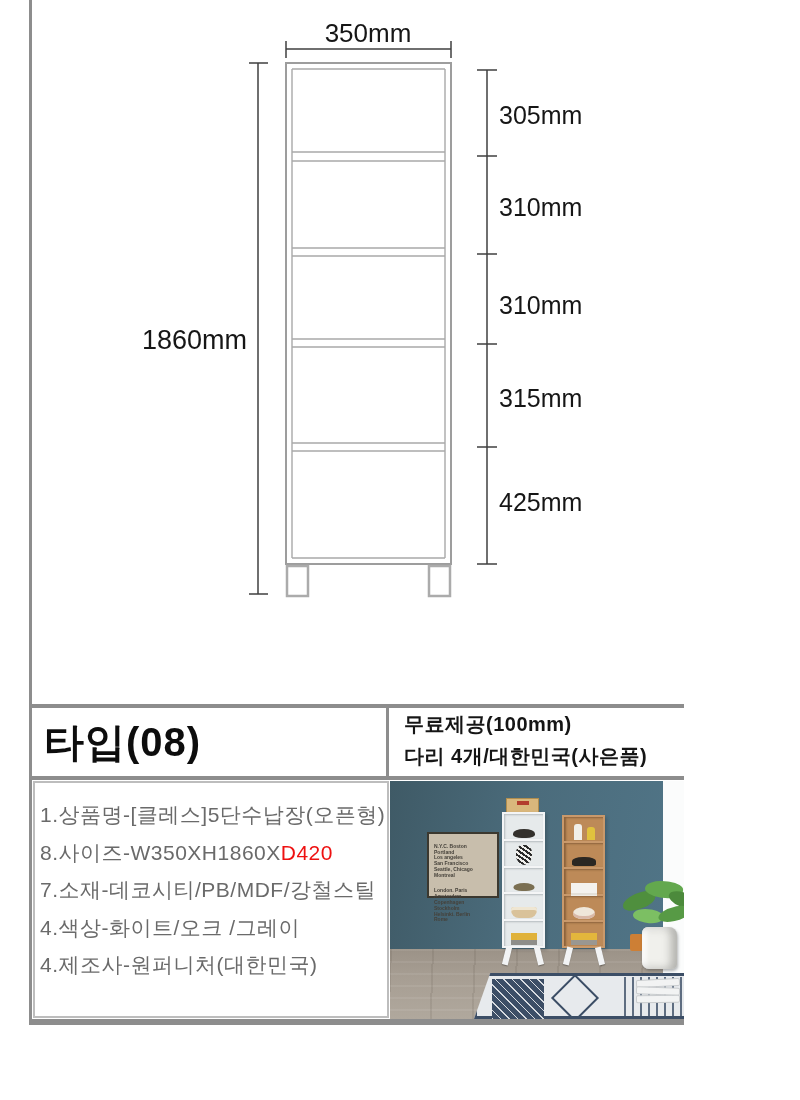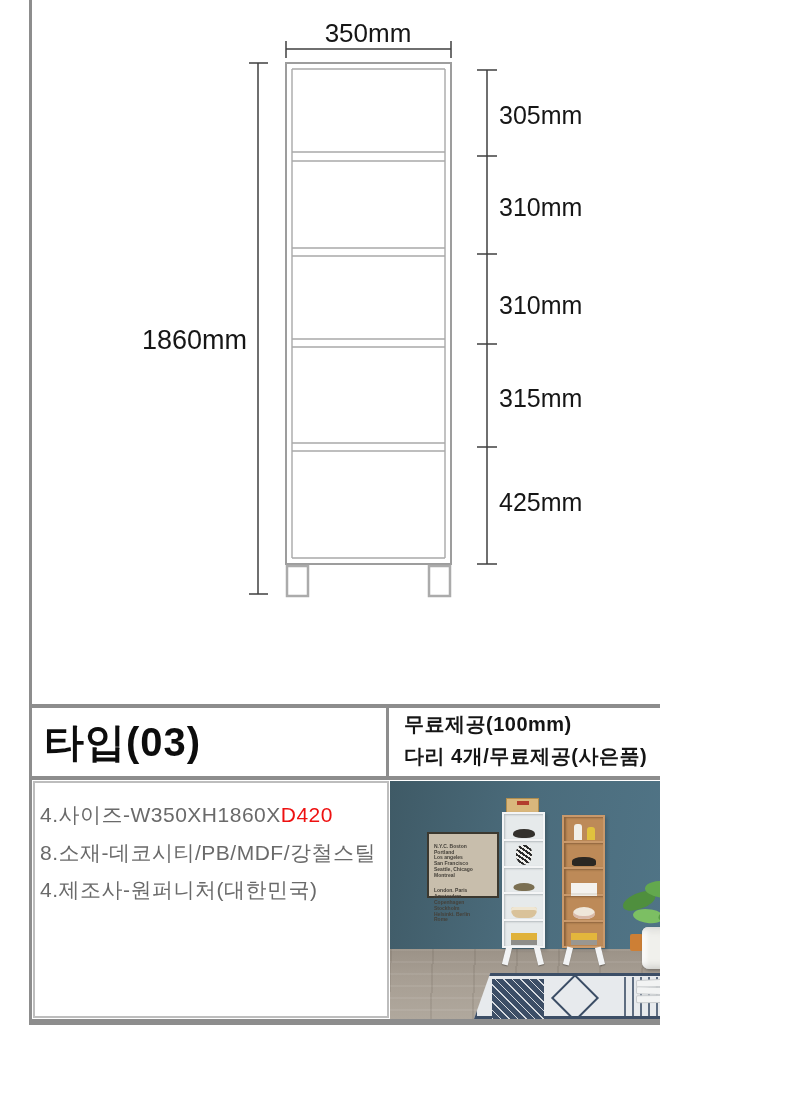--- a/index.html
+++ b/index.html
@@ -1,17 +1,17 @@
 <!DOCTYPE html>
 <html><head>
 <meta charset="utf-8">
 <style>
   html,body{margin:0;padding:0;background:#ffffff;}
   .canvas{position:relative;width:660px;height:1100px;background:#ffffff;overflow:hidden;
-          font-family:"Liberation Sans","DejaVu Sans",sans-serif;}
+          font-family:"Liberation Sans","DejaVu Sans",sans-serif;padding-left:24px;}
   .abs{position:absolute;}
 
   
   .frame-left{left:29px;top:0;width:3px;height:1025px;background:#8d8d8d;}
   .frame-right{left:770px;top:0;width:4px;height:1025px;background:#8d8d8d;}
   .frame-bottom{left:29px;top:1019px;width:745px;height:6px;background:#8d8d8d;}
 
   
   .diagram-svg{left:0;top:0;}
 
@@ -157,31 +157,33 @@
       <text x="499" y="216">310mm</text>
       <text x="499" y="314">310mm</text>
       <text x="499" y="407">315mm</text>
       <text x="499" y="511">425mm</text>
     </g>
   </svg>
 
   <div class="abs tbl-border tbl-top"></div>
   <div class="abs tbl-border tbl-bottom"></div>
   <div class="abs tbl-border tbl-divider"></div>
-  <div class="abs type-cell">타입(03)</div>
+  <div class="abs type-cell">타입(08)</div>
   <div class="abs leg-cell">
     <div>무료제공(100mm)</div>
-    <div>다리 4개/무료제공(사은품)</div>
+    <div>다리 4개/대한민국(사은품)</div>
   </div>
 
   <div class="abs info-box">
+    <div>1.상품명-[클레스]5단수납장(오픈형)</div>
     <div>
-      <span>4.사이즈-W350XH1860X</span><span class="hl">D420</span>
-    </div>
-    <div>8.소재-데코시티/PB/MDF/강철스틸</div>
+      <span>8.사이즈-W350XH1860X</span><span class="hl">D420</span>
+    </div>
+    <div>7.소재-데코시티/PB/MDF/강철스틸</div>
+    <div>4.색상-화이트/오크 /그레이</div>
     <div>4.제조사-원퍼니처(대한민국)</div>
   </div>
 
   <div class="abs photo">
     <div class="abs floor">
         <div class="planks"></div>
       </div>
 
     <div class="abs window"></div>
     <div class="abs glass"></div>

